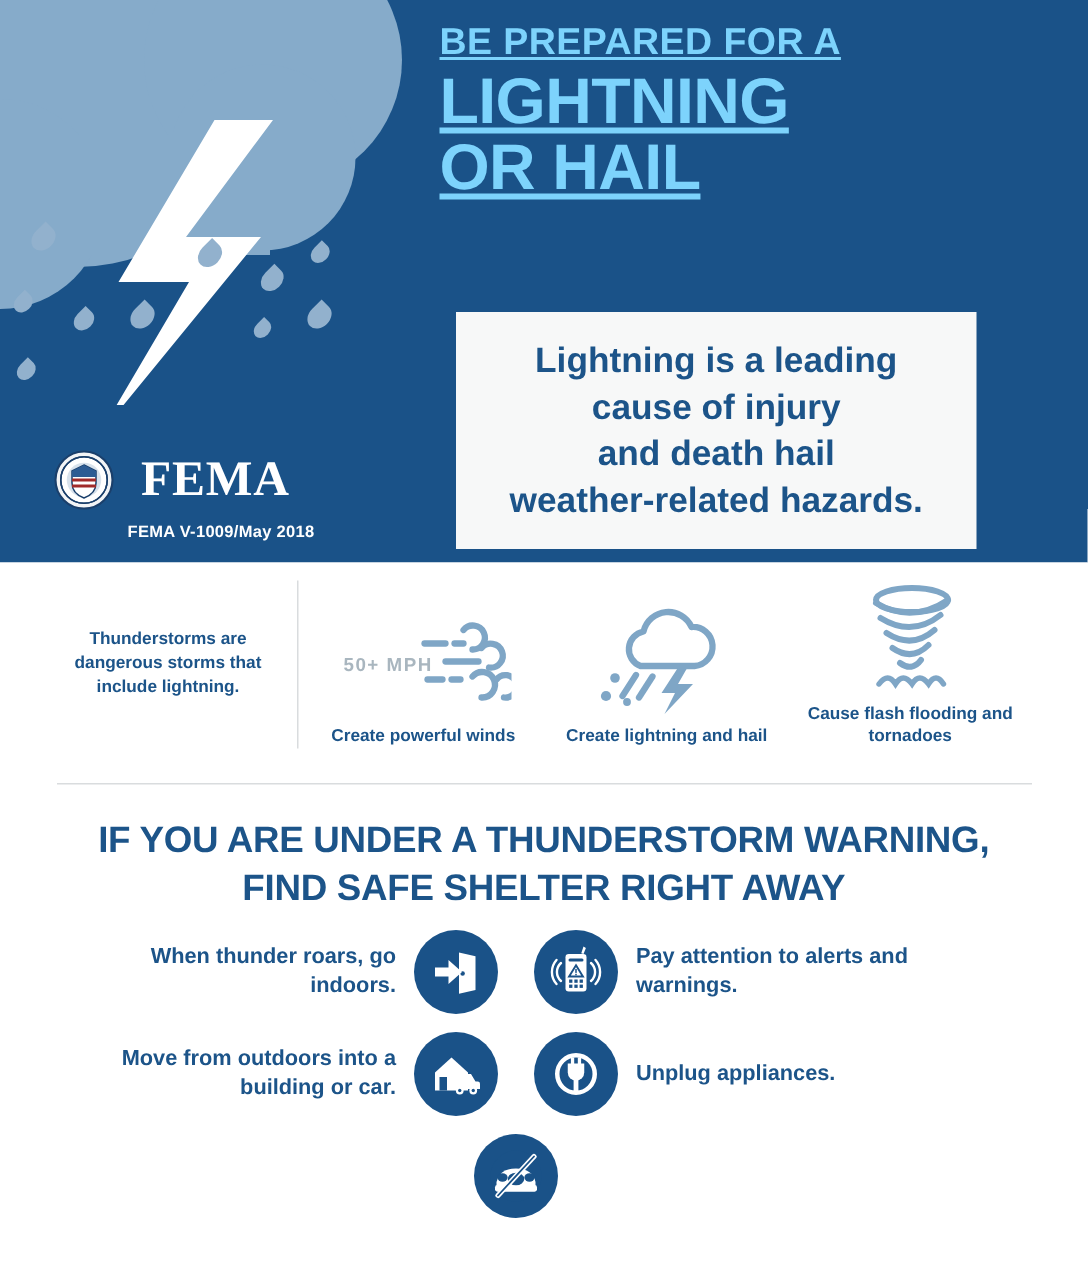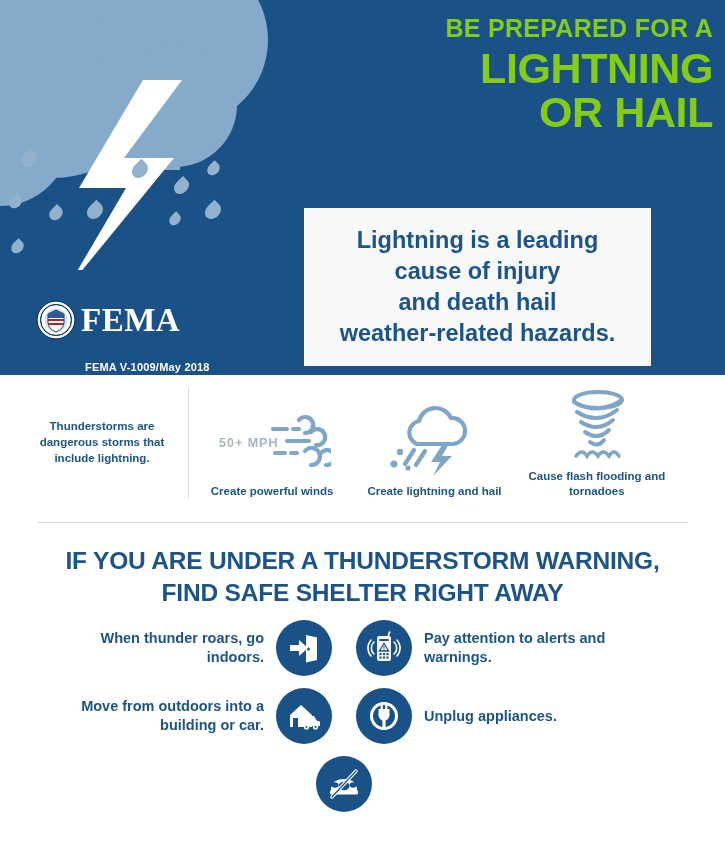--- a/index.html
+++ b/index.html
@@ -20,58 +20,58 @@
   .drops { position:absolute; left:0; top:150px; width:300px; height:130px; }
   .drop {
     position:absolute; width:13px; height:17px;
     background:#92b1cd;
     border-radius:0 60% 60% 60%;
     transform:rotate(45deg);
   }
 
   .hero-title {
     position:absolute; left:293px; top:14px; width:420px;
-    text-align:right; color:#84cc16;
+    text-align:left; color:#7dd3fc;text-decoration:underline;
   }
   .title-kicker {
     font-size:25px; font-weight:bold; letter-spacing:.3px; line-height:1.18;
   }
   .title-main {
     font-size:43px; font-weight:bold; line-height:1.03; letter-spacing:-.4px;
     margin-top:2px;
   }
 
   .quote-box {
     position:absolute; left:304px; top:208px; width:347px; height:158px;
     background:#f7f8f8;
     display:flex; align-items:center; justify-content:center;
   }
   .quote-text {
     color:#1c5489; font-size:23.5px; font-weight:bold;
     text-align:center; line-height:1.32; padding:0 10px;
   }
 
   .fema-block { position:absolute; left:36px; top:300px; width:230px; }
-  .fema-row { display:flex; align-items:center; gap:5px; }
+  .fema-row { display:flex; align-items:center; gap:18px; }
   .fema-seal { width:40px; height:40px; flex:0 0 40px; }
   .fema-word {
     color:#ffffff; font-family:"Liberation Serif", serif;
     font-size:33px; font-weight:bold; letter-spacing:.5px; line-height:1;
   }
   .fema-version {
     color:#ffffff; font-size:11px; font-weight:bold;
-    margin-top:21px; margin-left:49px; letter-spacing:.2px;
+    margin-top:9px; margin-left:49px; letter-spacing:.2px;
   }
 
   
   .strip {
     position:absolute; left:0; top:375px; width:725px; height:150px;
     background:#ffffff;
   }
-  .strip-inner { position:absolute; left:28px; top:12px; width:650px; height:112px; display:flex; }
+  .strip-inner { position:absolute; left:38px; top:12px; width:650px; height:112px; display:flex; }
   .strip-lead {
     width:158px; display:flex; align-items:center; justify-content:center;
     text-align:center; padding-right:10px;
   }
   .strip-lead-text { color:#1c5489; font-size:11.5px; font-weight:bold; line-height:1.38; }
   .vdiv { width:1px; background:#d9dcde; margin:0 2px; align-self:stretch; }
   .strip-items { flex:1; display:flex; }
   .strip-item {
     flex:1; display:flex; flex-direction:column; align-items:center;
     justify-content:flex-end; text-align:center;

